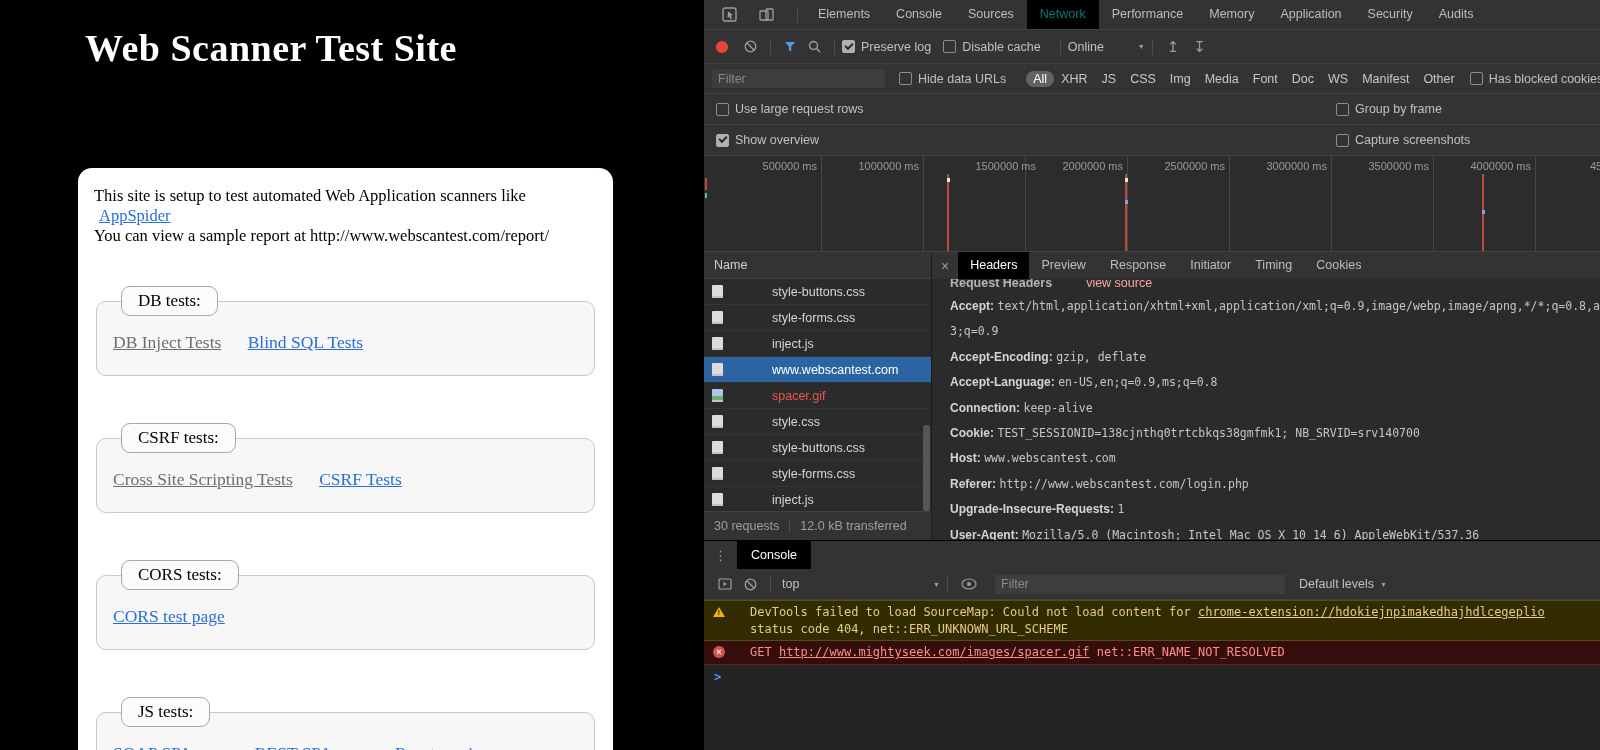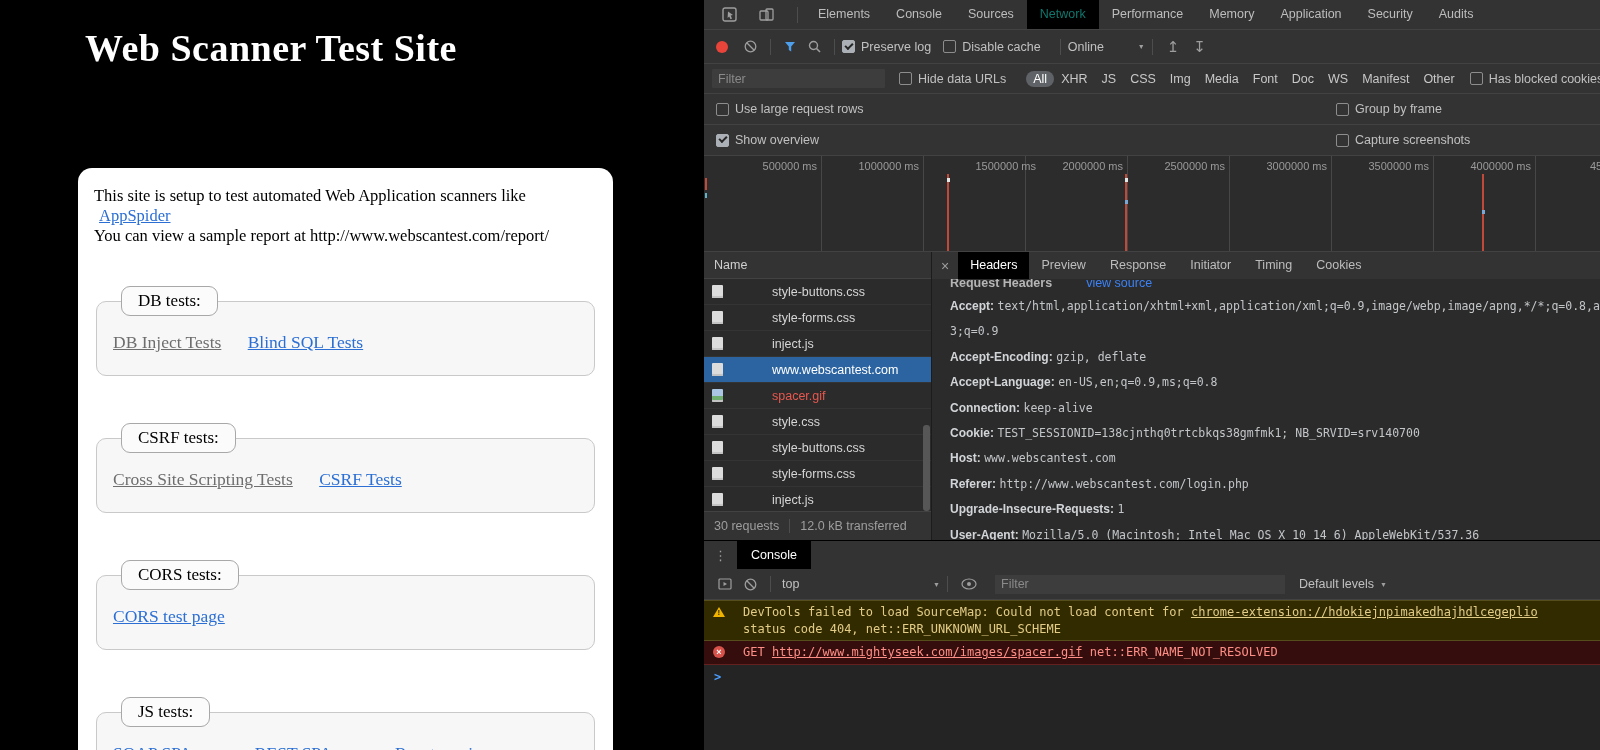--- a/index.html
+++ b/index.html
@@ -77,41 +77,41 @@
   .req-footer span{padding:0 10px;}
   .req-footer .fsep{width:1px;height:14px;background:#4d4d4d;padding:0;}
 
   .dt-detail{flex:1;display:flex;flex-direction:column;overflow:hidden;}
   .detail-tabs{height:27px;background:#333;display:flex;align-items:center;flex-shrink:0;}
   .dclose{color:#9e9e9e;font-size:14px;padding:0 9px;cursor:pointer;}
   .dtab{padding:0 12px;line-height:27px;color:#bdbdbd;cursor:pointer;}
   .dtab.sel{background:#000;color:#fff;}
   .detail-body{flex:1;overflow:hidden;padding-left:18px;background:#2b2b2b;}
   .partial{margin-top:-7px;height:22px;line-height:22px;color:#b5b5b5;font-weight:bold;white-space:nowrap;overflow:hidden;}
-  .vsrc{color:#3b82f6;font-weight:normal;margin-left:34px;}
+  .vsrc{color:#fca5a5;font-weight:normal;margin-left:34px;}
   .hline{height:25.4px;line-height:25.4px;white-space:nowrap;overflow:hidden;}
   .hn{font-weight:bold;color:#d2d5d8;font-size:12px;}
   .hv{font-family:"DejaVu Sans Mono",monospace;font-size:11.5px;color:#c3c6c9;}
 
   
   .dt-console{flex:1;display:flex;flex-direction:column;border-top:1px solid #000;background:#242424;overflow:hidden;}
   .console-tabbar{height:28px;background:#333;display:flex;align-items:center;flex-shrink:0;}
   .kebab{color:#9e9e9e;font-size:13px;padding:0 10px;cursor:pointer;}
   .console-tab{background:#000;color:#fff;line-height:28px;padding:0 14px;cursor:pointer;}
   .console-toolbar{height:30px;background:#333;border-bottom:1px solid #424242;display:flex;align-items:center;padding-left:8px;flex-shrink:0;}
   .ctx{width:158px;display:flex;align-items:center;justify-content:space-between;color:#c0c0c0;margin-left:4px;cursor:pointer;}
   .cfilter{width:278px;height:19px;background:#3d3d3d;border:none;color:#ccc;font-size:12.5px;padding:0 6px;outline:none;margin-left:12px;}
   .cfilter::placeholder{color:#8a8a8a;}
   .levels{margin-left:14px;color:#c0c0c0;display:flex;align-items:center;cursor:pointer;}
   .levels .ddarrow{margin-left:6px;}
   .console-msgs{flex:1;font-family:"DejaVu Sans Mono",monospace;font-size:12px;}
   .msg{display:flex;padding:3px 8px 3px 9px;}
   .msg-warn{background:#332b00;border-top:1px solid #564d1c;border-bottom:1px solid #564d1c;color:#e2cc87;}
   .msg-err{background:#340d0c;border-bottom:1px solid #641f1f;color:#ff8e86;}
-  .msg .mtext{margin-left:18px;line-height:16.5px;white-space:nowrap;overflow:hidden;}
+  .msg .mtext{margin-left:25px;line-height:16.5px;white-space:nowrap;overflow:hidden;}
   .warn-icon{width:0;height:0;border-left:6px solid transparent;border-right:6px solid transparent;border-bottom:10px solid #f0b400;position:relative;margin-top:3px;flex-shrink:0;}
   .warn-icon::after{content:"!";position:absolute;left:-1.5px;top:1px;font:bold 8px "Liberation Sans",sans-serif;color:#332b00;}
   .err-icon{width:12px;height:12px;border-radius:50%;background:#d8524c;color:#fff;font:bold 9px/12px "Liberation Sans",sans-serif;text-align:center;margin-top:2px;flex-shrink:0;}
   .mlink{text-decoration:underline;cursor:pointer;}
   .prompt{padding:5px 0 0 10px;color:#4a9eff;font-weight:bold;font-family:"DejaVu Sans Mono",monospace;cursor:text;}
   svg{flex-shrink:0;}
 </style>
 </head>
 <body>
 

